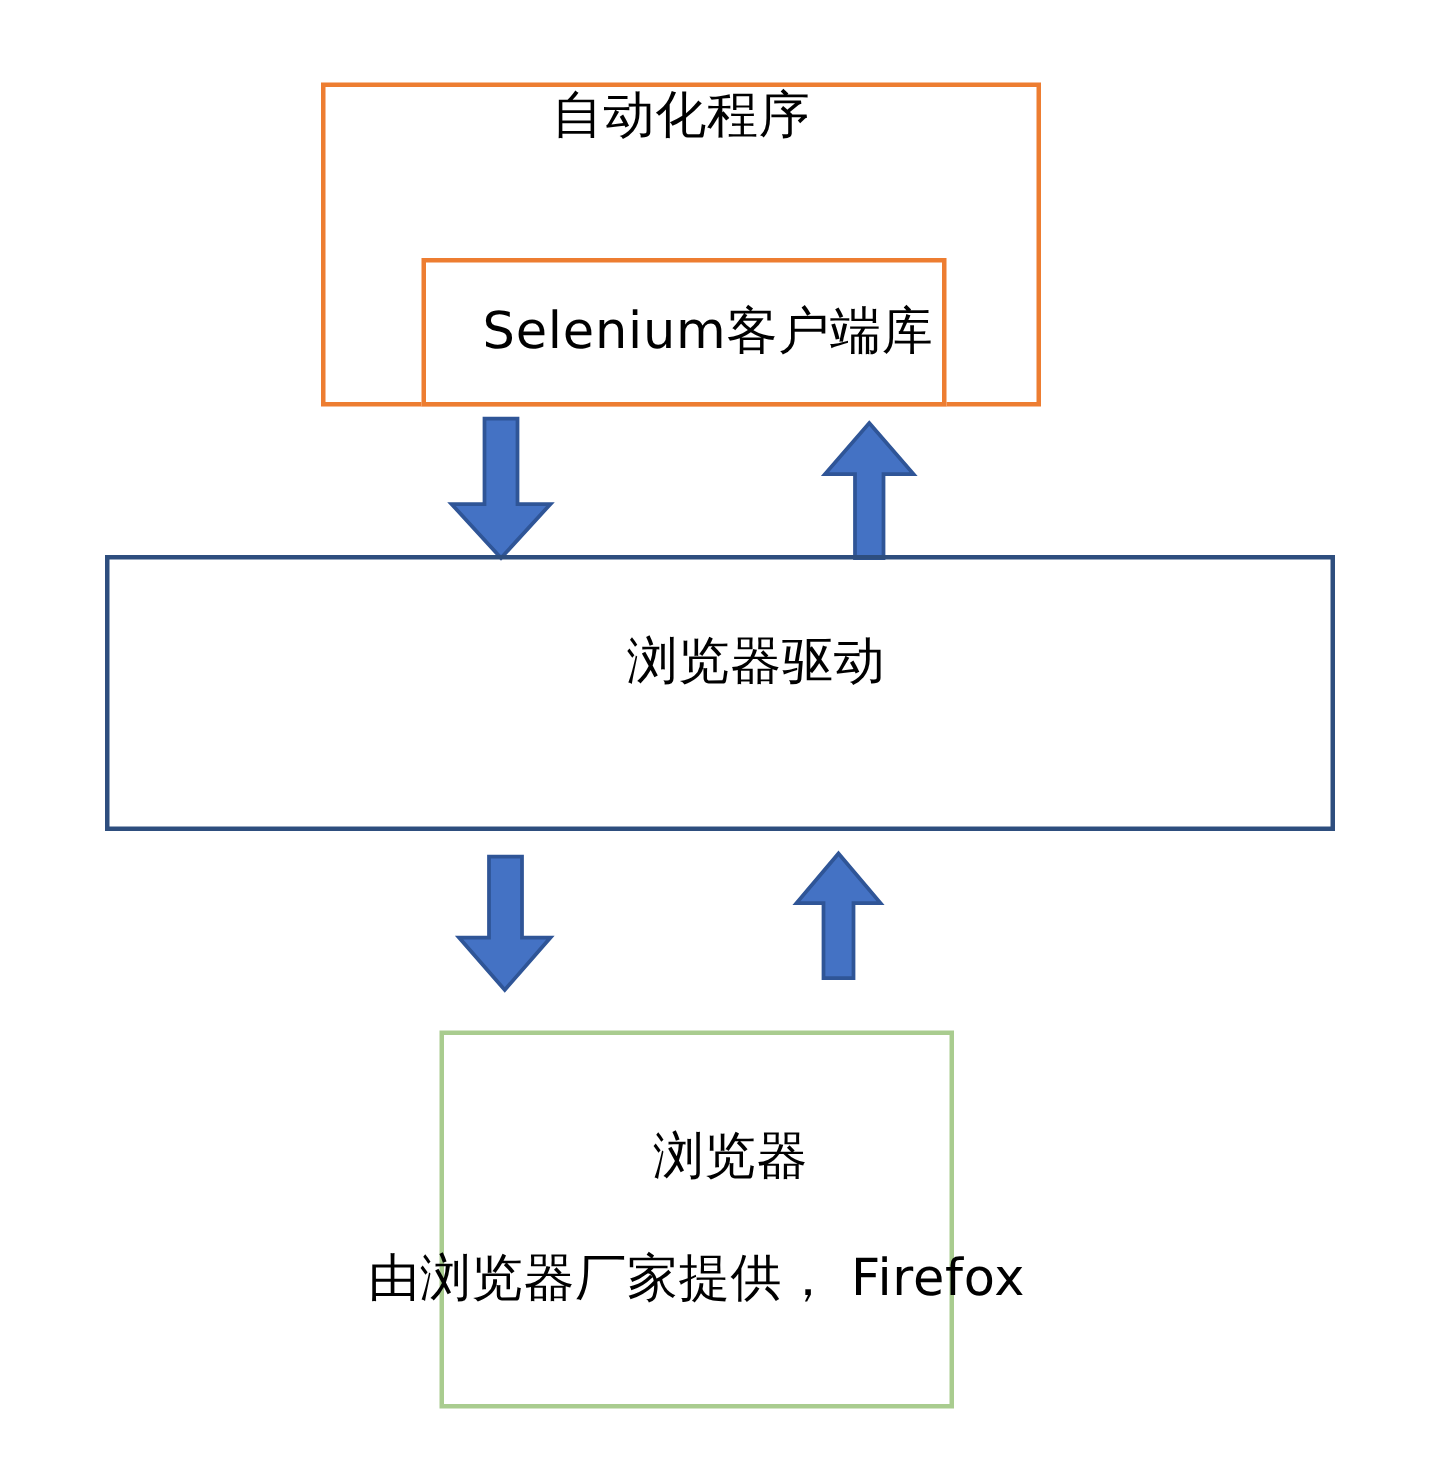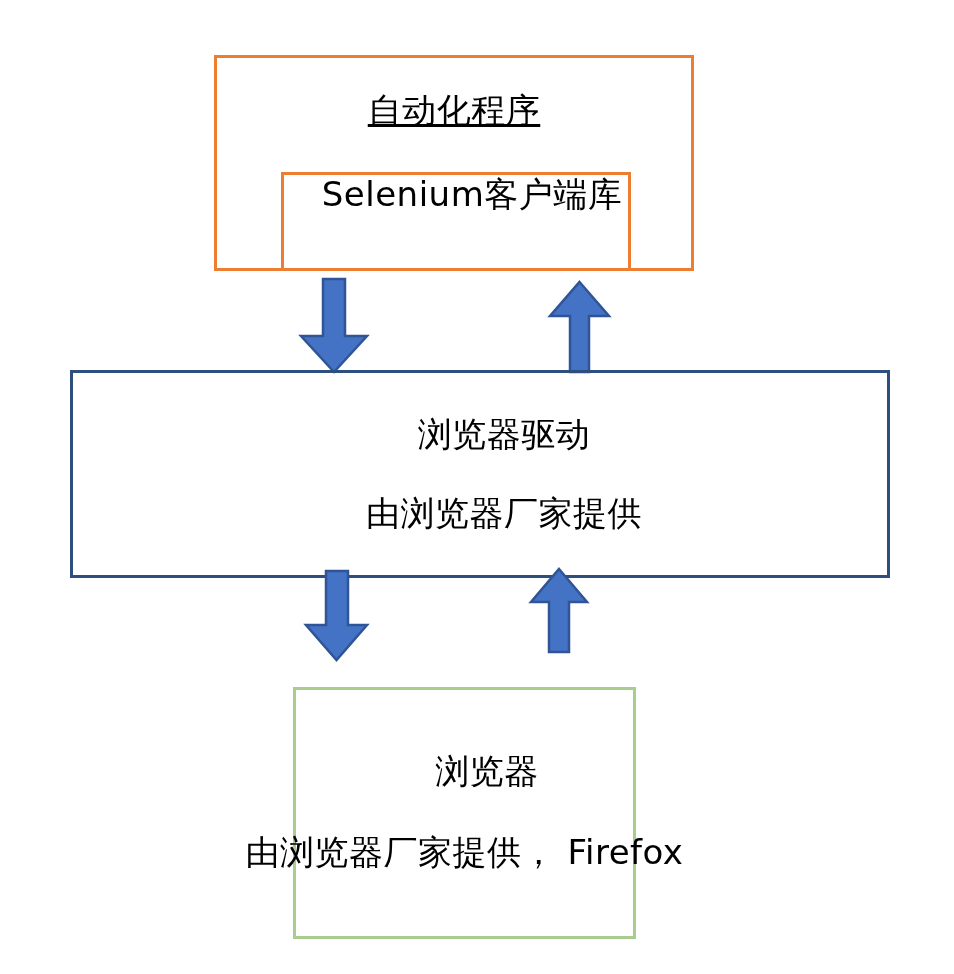--- a/index.html
+++ b/index.html
@@ -41,42 +41,40 @@
   
   #box-automation {
     left: 214px;
     top: 55px;
     width: 480px;
     height: 216px;
     border: 3px solid #ED7D31;
     justify-content: flex-start;
   }
   #box-automation > .node-label {
-    margin-top: 33px;
-    text-decoration: underline;
   }
 
   
   #box-selenium {
     left: 281px;
     top: 172px;
     width: 350px;
     height: 99px;
     border: 3px solid #ED7D31;
-    justify-content: flex-start;
+    justify-content: center;
     background: #ffffff;
     padding-left: 32px;
   }
 
   
   #box-driver {
     left: 70px;
     top: 370px;
     width: 820px;
-    height: 208px;
+    height: 184px;
     border: 3px solid #2E4E7E;
     justify-content: center;
     padding-left: 48px;
   }
   #box-driver .node-label:first-child { margin-bottom: 40px; }
 
   
   #box-browser {
     left: 293px;
     top: 687px;
@@ -120,21 +118,20 @@
   </div>
 
   <div class="arrow" id="arrow-driver-to-client">
     <svg width="63" height="94" viewBox="0 0 63 94">
       <polygon points="31.5,2 61,36 41,36 41,92 22,92 22,36 2,36" fill="#4472C4" stroke="#2F5597" stroke-width="2.5" stroke-linejoin="miter"></polygon>
     </svg>
   </div>
 
   <div class="node" id="box-driver">
     <div class="node-label">浏览器驱动</div>
-    <div class="node-label">由浏览器厂家提供</div>
   </div>
 
   <div class="arrow" id="arrow-driver-to-browser">
     <svg width="65" height="92" viewBox="0 0 65 92">
       <polygon points="22,1 44,1 44,55 63,55 32.5,90 2,55 22,55" fill="#4472C4" stroke="#2F5597" stroke-width="2.5" stroke-linejoin="miter"></polygon>
     </svg>
   </div>
 
   <div class="arrow" id="arrow-browser-to-driver">
     <svg width="60" height="87" viewBox="0 0 60 87">

